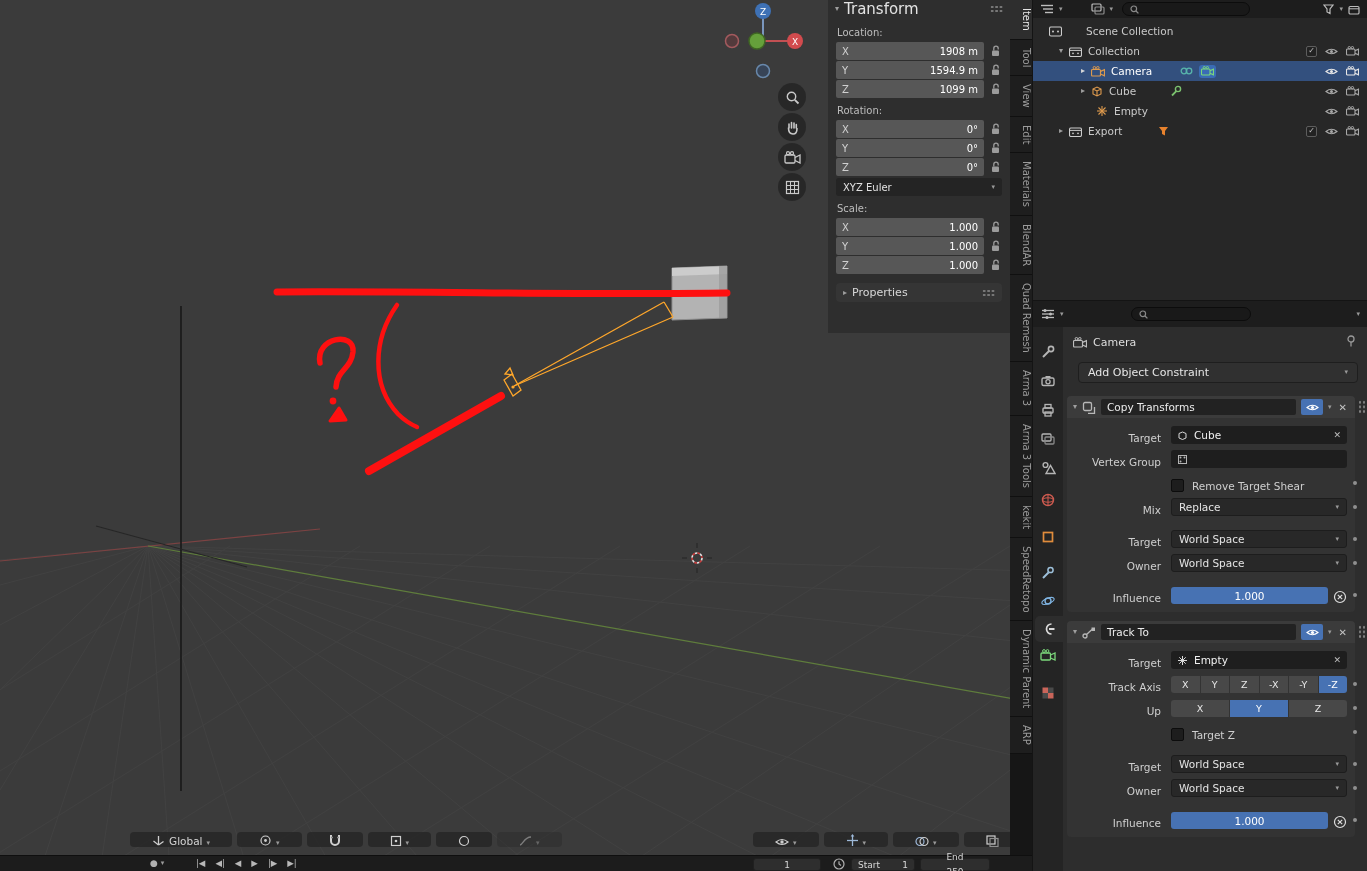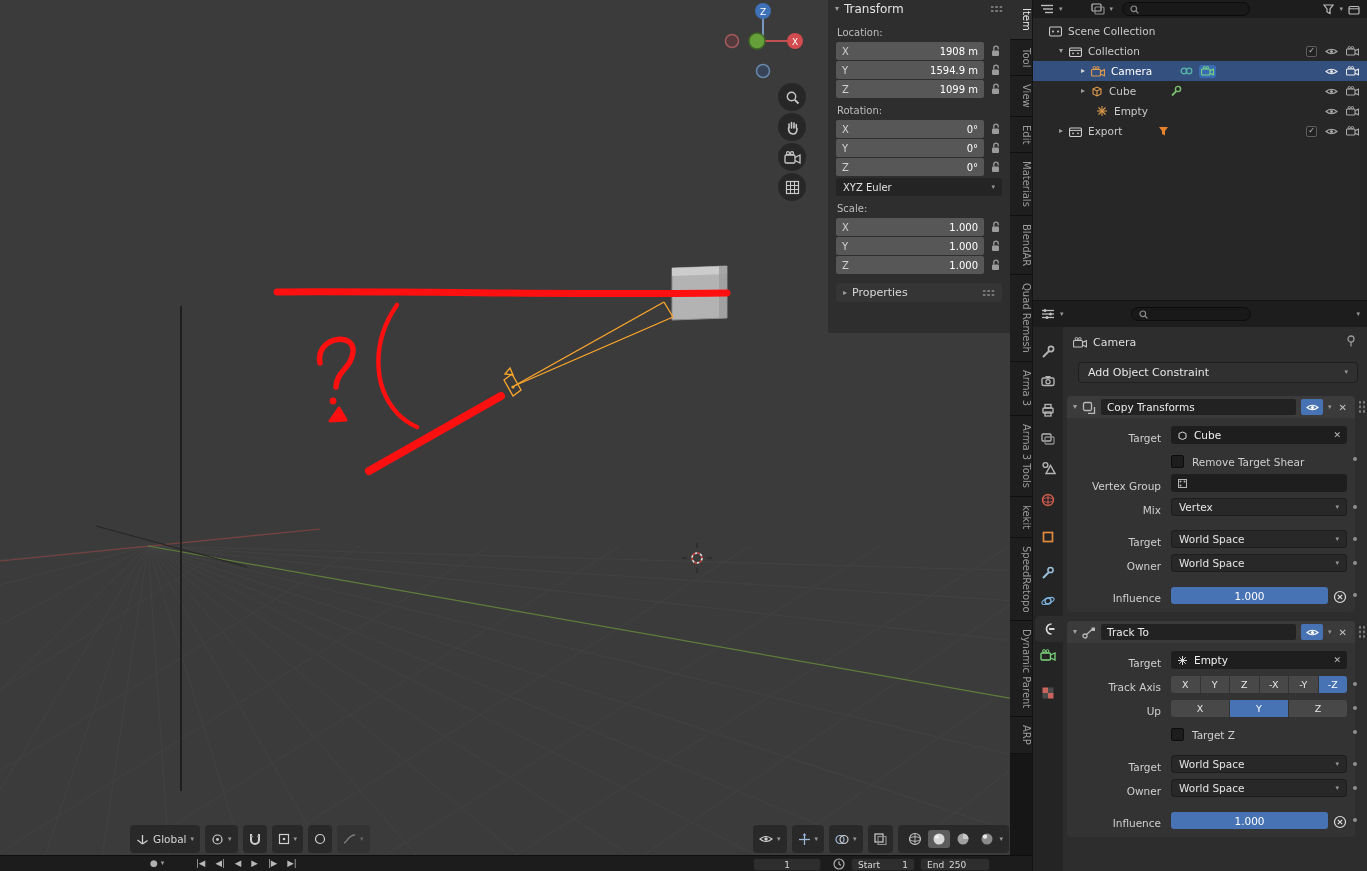--- a/index.html
+++ b/index.html
@@ -7,36 +7,36 @@
     font-family:"DejaVu Sans","Liberation Sans",sans-serif;font-size:11px;color:#c8c8c8;}
   #root{position:relative;width:1367px;height:871px;background:#1b1b1b;}
   .abs{position:absolute;}
   svg{display:block;}
 
   
   #viewport{position:absolute;left:0;top:0;width:1032px;height:855px;background:#3b3b3b;overflow:hidden;}
   .vp-btn-col{position:absolute;left:778px;top:83px;display:flex;flex-direction:column;gap:2px;}
   .vp-round{width:28px;height:28px;border-radius:50%;background:rgba(24,24,24,.55);display:flex;align-items:center;justify-content:center;}
   .vp-toolbar{position:absolute;top:829px;display:flex;align-items:center;gap:5px;height:20px;}
-  .pill{display:flex;align-items:center;gap:4px;height:28px;background:rgba(40,40,40,.92);border-radius:4px;padding:0 6px;color:#d4d4d4;font-size:10.5px;}
+  .pill{display:flex;align-items:flex-end;gap:4px;height:15px;background:rgba(40,40,40,.92);border-radius:4px;padding:0 22px;color:#d4d4d4;font-size:10.5px;}
   .chev{font-size:7px;color:#9a9a9a;line-height:1;}
   .dim{opacity:.45;}
   .shade-btn{width:22px;height:18px;border-radius:3px;display:flex;align-items:center;justify-content:center;}
   .shade-btn.active{background:#5c5c5c;}
 
   
   #timeline{position:absolute;left:0;top:855px;width:1032px;height:16px;background:#1c1c1c;border-top:1px solid #0f0f0f;color:#b5b5b5;}
   .tl-item{position:absolute;top:2px;display:flex;align-items:center;gap:3px;font-size:9px;}
   .tl-field{height:13px;background:#2e2e2e;border:1px solid #202020;border-radius:3px;display:flex;align-items:center;justify-content:center;gap:5px;color:#d8d8d8;font-size:9px;padding:0 6px;}
   .tl-play{display:flex;gap:10px;font-size:8.5px;color:#b8b8b8;}
 
   
   #npanel{position:absolute;left:828px;top:0;width:182px;height:333px;background:#2e2e2e;}
   .np-header{height:18px;display:flex;align-items:center;gap:5px;padding:0 7px;color:#e3e3e3;}
-  .np-title{font-size:12px;color:#e3e3e3;}
+  .np-title{font-size:15px;color:#e3e3e3;}
   .gripH{width:13px;height:8px;margin-left:auto;background-image:radial-gradient(circle,#787878 1px,transparent 1.2px);background-size:4.4px 4px;}
   .np-body{padding:2px 8px 0 8px;}
   .np-label{color:#bdbdbd;font-size:10px;margin:7px 0 4px 1px;}
   .nrow{display:flex;align-items:center;gap:6px;margin-bottom:1px;}
   .nfield{flex:1;height:18px;background:#575757;border-radius:2px;display:flex;align-items:center;justify-content:space-between;padding:0 6px;}
   .nfield .axis{color:#efefef;opacity:.8;font-size:10px;}
   .nfield .val{color:#fff;font-size:10px;text-align:right;}
   .lock{width:12px;display:flex;justify-content:center;}
   .np-drop{height:18px;background:#242424;border-radius:3px;display:flex;align-items:center;padding:0 7px;color:#e2e2e2;font-size:10px;margin-top:2px;}
   .np-drop .chev{margin-left:auto;}
@@ -486,21 +486,21 @@
           <path d="M6 3.2 V6 L8 7.4" fill="none" stroke="#b0b0b0" stroke-width="1.2"></path>
         </svg>
     </div>
     <div class="tl-item" style="left:851px;">
       <div class="tl-field" style="width:64px;justify-content:space-between;">
           <span>Start</span>
           <span>1</span>
         </div>
     </div>
     <div class="tl-item" style="left:920px;">
-      <div class="tl-field" style="width:70px;justify-content:flex-start;">
+      <div class="tl-field" style="width:70px;justify-content:center;flex-direction:column;">
           <span>End</span>
           <span>250</span>
         </div>
     </div>
   </div>
 
   <div id="outliner">
     <div class="ol-header">
       <svg width="14" height="12">
           <line x1="1" y1="2.5" x2="13" y2="2.5" stroke="#bdbdbd" stroke-width="1.4"></line>
@@ -526,21 +526,21 @@
           </svg>
         <span class="chev">▾</span>
         <svg width="12" height="11">
             <rect x="1" y="2.5" width="10" height="7.5" rx="1.3" fill="none" stroke="#bdbdbd" stroke-width="1.2"></rect>
             <line x1="1" y1="4.8" x2="11" y2="4.8" stroke="#bdbdbd"></line>
           </svg>
       </div>
     </div>
 
     <div style="padding-top:3px;">
-      <div class="ol-row" style="padding-left:16px;gap:6px;">
+      <div class="ol-row" style="padding-left:16px;gap:24px;">
         <svg width="13" height="11">
             <rect x="0.5" y="1" width="12" height="9" rx="1.5" fill="none" stroke="#cdcdcd" stroke-width="1.1"></rect>
             <circle cx="4" cy="5.5" r="1" fill="#cdcdcd"></circle>
             <circle cx="9" cy="5.5" r="1" fill="#cdcdcd"></circle>
           </svg>
         <span>Scene Collection</span>
       </div>
 
       <div class="ol-row" style="padding-left:26px;gap:6px;">
         <span class="tri">▾</span>
@@ -804,40 +804,40 @@
             <span class="plabel">Target</span>
             <div class="objfield">
               <svg width="11" height="11">
                   <path d="M2 3.5 L5.5 2 L9 3.5 L9 8 L5.5 9.5 L2 8 Z" fill="none" stroke="#d8d8d8" stroke-width="1"></path>
                 </svg>
               <span>Cube</span>
               <span class="fx">✕</span>
             </div>
           </div>
           <div class="prow">
-            <span class="plabel"></span>
-            <span class="chk"></span>
-            <span class="chklabel">Remove Target Shear</span>
-            <span class="adot"></span>
-          </div>
-          <div class="prow">
             <span class="plabel">Vertex Group</span>
             <div class="objfield">
               <svg width="11" height="11">
                   <rect x="1.5" y="1.5" width="8" height="8" fill="none" stroke="#b5b5b5" stroke-width="1"></rect>
                   <circle cx="3.5" cy="3.5" r="1" fill="#b5b5b5"></circle>
                   <circle cx="7.5" cy="3.5" r="1" fill="#b5b5b5"></circle>
                   <circle cx="3.5" cy="7.5" r="1" fill="#b5b5b5"></circle>
                 </svg>
             </div>
           </div>
           <div class="prow">
+            <span class="plabel"></span>
+            <span class="chk"></span>
+            <span class="chklabel">Remove Target Shear</span>
+            <span class="adot"></span>
+          </div>
+          <div class="prow">
             <span class="plabel">Mix</span>
             <div class="drop">
-                <span>Vertex</span>
+                <span>Replace</span>
                 <span class="chev">▾</span>
               </div>
             <span class="adot"></span>
           </div>
           <div class="prow gap">
             <span class="plabel">Target</span>
             <div class="drop">
                 <span>World Space</span>
                 <span class="chev">▾</span>
               </div>

